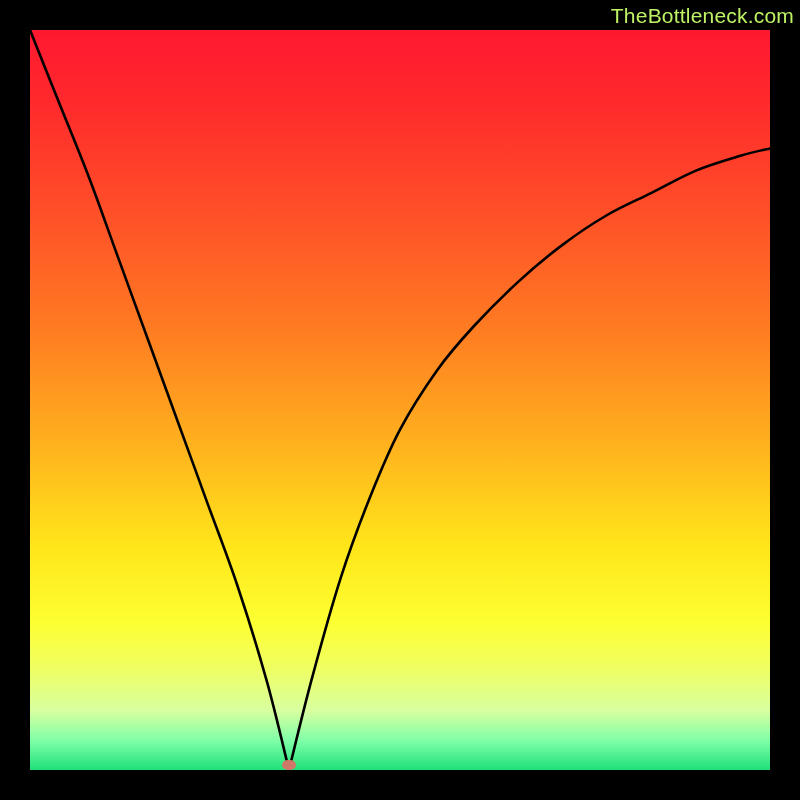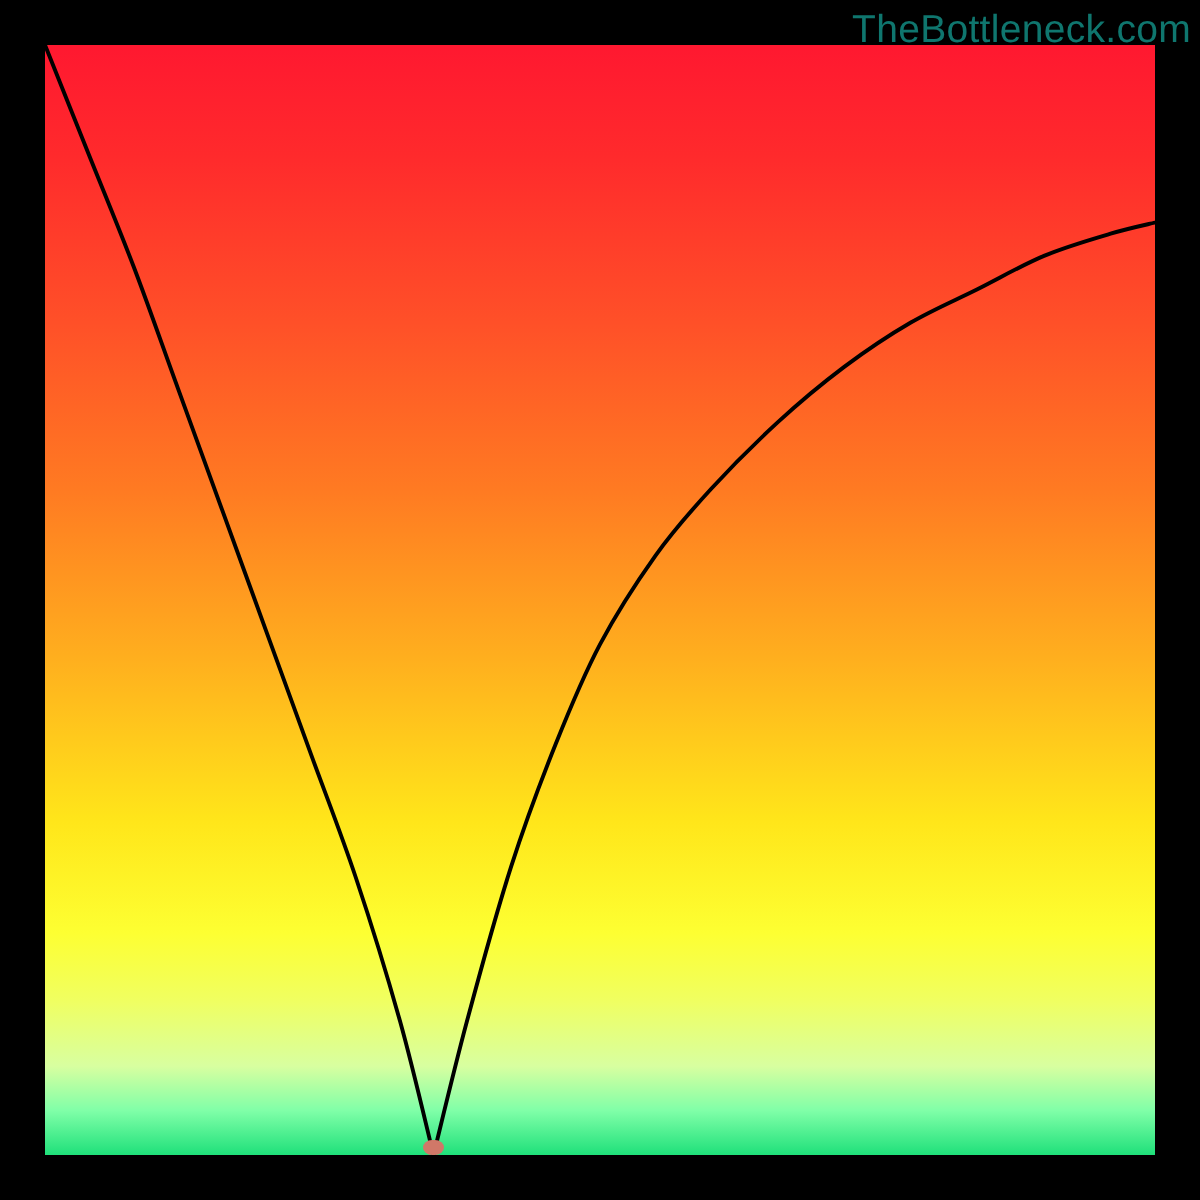--- a/index.html
+++ b/index.html
@@ -36,22 +36,22 @@
       #f0ff60 86%,
       #d8ffa0 92%,
       #80ffa8 96%,
       #1fe07a 100%
     );
   }
   .watermark {
     position: absolute;
     top: 4px;
     right: 6px;
-    color: #0f766e;
-    font-size: 26px;
+    color: #bef264;
+    font-size: 21px;
     letter-spacing: 0.2px;
     font-weight: 400;
     z-index: 5;
   }
   svg.curve {
     position: absolute;
     left: 0;
     top: 0;
     width: 740px;
     height: 740px;

